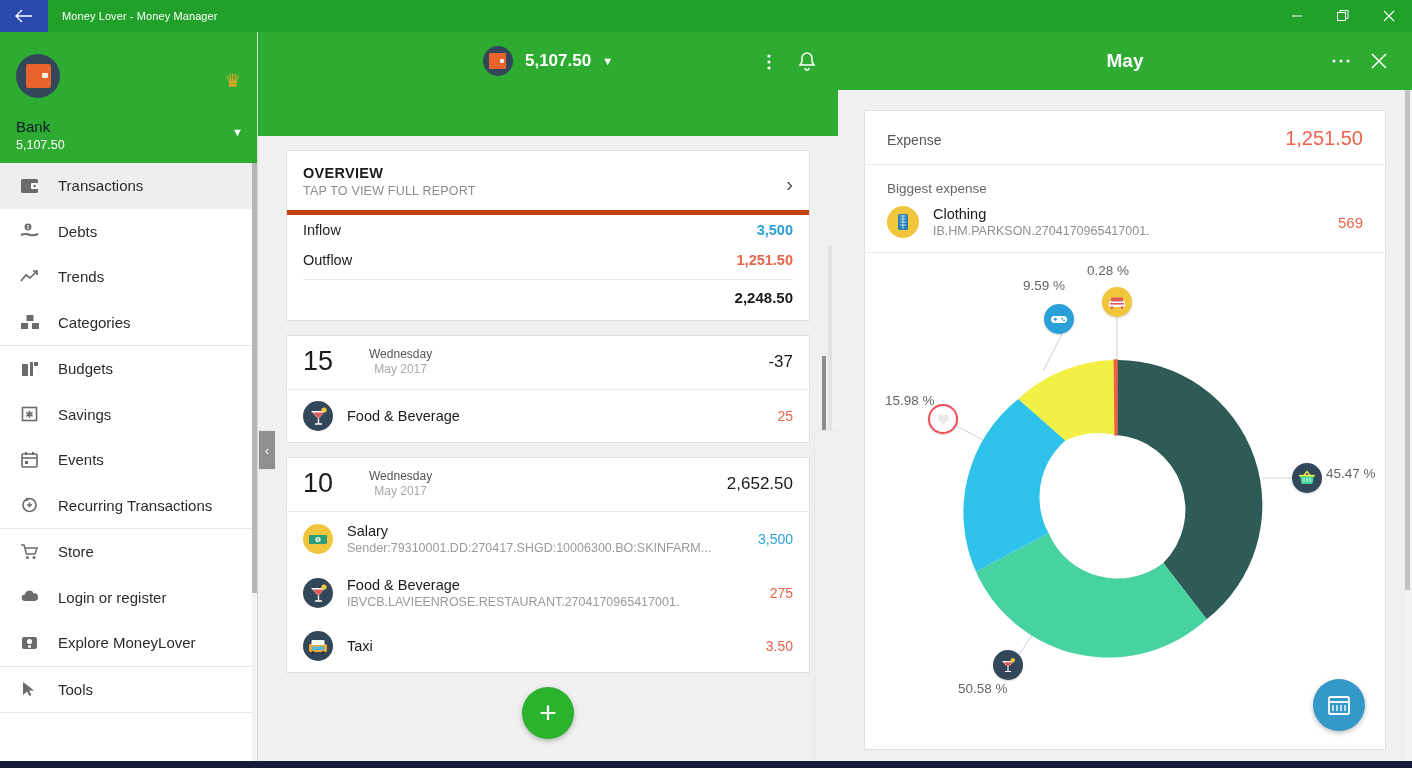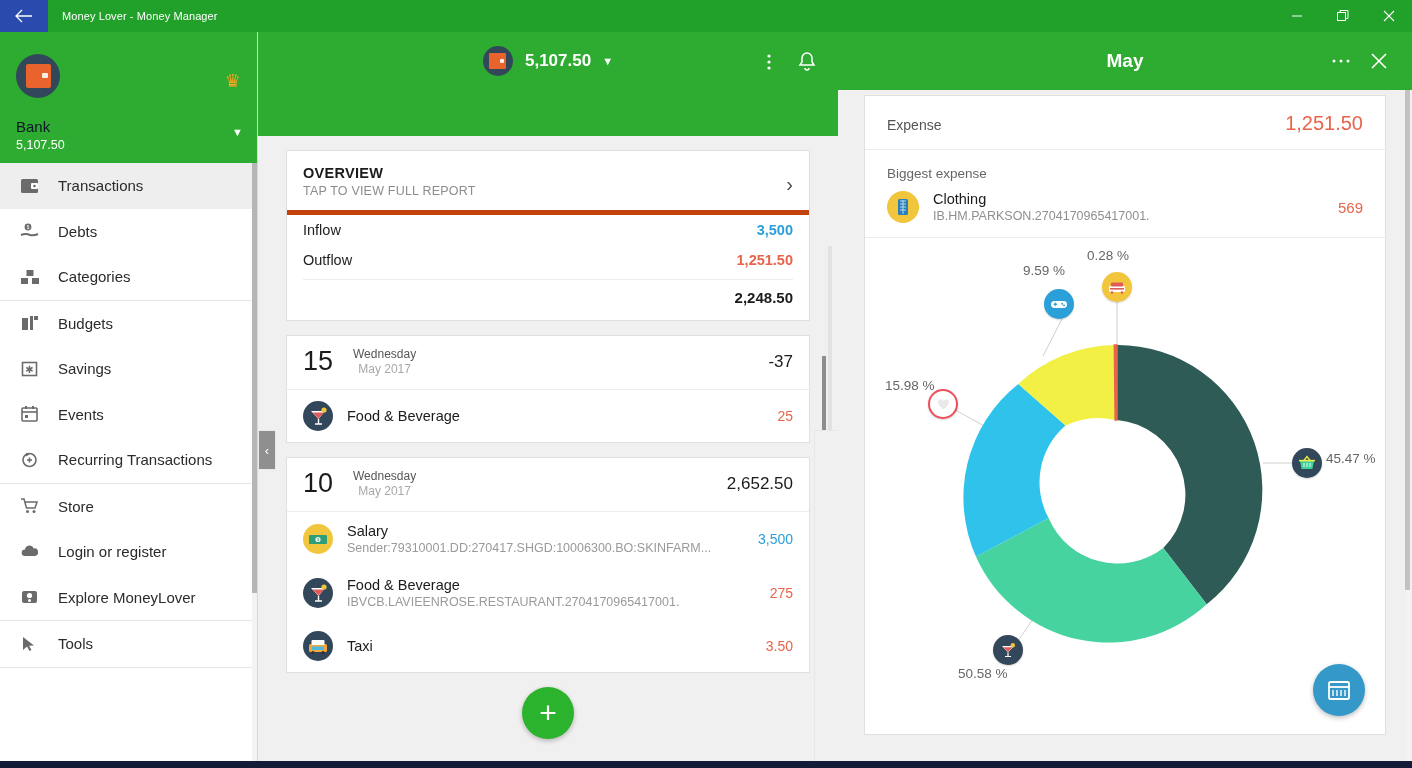--- a/index.html
+++ b/index.html
@@ -125,21 +125,21 @@
   .ov-row .lbl { color: #222; }
   .val-in { color: #2b9fd8; font-weight: bold; }
   .val-out { color: #e8644a; font-weight: bold; }
   .ov-total {
     display: flex; justify-content: flex-end; padding: 9px 16px 14px 16px;
     font-size: 15px; font-weight: bold; color: #1b1b1b;
     border-top: 1px solid #ececec; margin: 4px 16px 0 16px; padding-left:0; padding-right:0;
   }
   .day-head { display: flex; align-items: center; padding: 10px 16px 12px 16px; border-bottom: 1px solid #ececec; }
   .day-num { font-size: 27px; color: #1b1b1b; min-width: 42px; }
-  .day-txt { margin-left: 8px; line-height: 1.25; }
+  .day-txt { margin-left: 24px; line-height: 1.25; }
   .day-dow { font-size: 12px; color: #555; }
   .day-my { font-size: 12px; color: #a8a8a8; text-align: center; }
   .day-amt { margin-left: auto; font-size: 17px; color: #1b1b1b; }
   .tx { display: flex; align-items: center; padding: 11px 16px; }
   .tx-ic { width: 30px; height: 30px; border-radius: 50%; flex: 0 0 30px; }
   .tx-body { margin-left: 14px; flex: 1; min-width: 0; }
   .tx-name { font-size: 14.5px; color: #1b1b1b; }
   .tx-note {
     font-size: 12.5px; color: #9a9a9a; margin-top: 2px;
     white-space: nowrap; overflow: hidden; text-overflow: ellipsis; max-width: 400px;
@@ -173,21 +173,21 @@
   }
   .right-head {
     height: 58px; background: #2eab31; display: flex; align-items: center;
     position: relative;
   }
   .right-title {
     position: absolute; left: 0; right: 0; text-align: center;
     color: #fff; font-size: 19px; font-weight: bold;
   }
   .right-actions { margin-left: auto; display: flex; align-items: center; padding-right: 14px; z-index:2; }
-  .right-body { padding: 5px 26px 0 26px; position: relative; height: 671px; }
+  .right-body { padding: 20px 26px 0 26px; position: relative; height: 671px; }
   .rcard { background: #fff; border: 1px solid #e0e0e0; height: 640px; position: relative; }
   .exp-row {
     display: flex; justify-content: space-between; align-items: baseline;
     padding: 16px 22px 14px 22px; border-bottom: 1px solid #ececec; margin: 0 0 0 0;
   }
   .exp-lbl { font-size: 14px; color: #555; }
   .exp-val { font-size: 20px; color: #e8644a; }
   .big-lbl { font-size: 13.5px; color: #666; padding: 16px 22px 0 22px; }
   .big-row { display: flex; align-items: center; padding: 10px 22px 14px 22px; border-bottom: 1px solid #ececec; }
   .big-ic { width: 32px; height: 32px; border-radius: 50%; flex: 0 0 32px; }
@@ -275,20 +275,29 @@
         </div>
         <div class="nav-item">
           <span class="nav-ic">
             <svg width="20" height="18" viewBox="0 0 20 18">
                 <circle cx="8" cy="5" r="3.4" fill="#6b6b6b"></circle>
                 <text x="8" y="7" font-size="4.5" fill="#fff" text-anchor="middle">$</text>
                 <path d="M1 13 q5 -2 9 0 q4 1 8 -1" stroke="#6b6b6b" stroke-width="2" fill="none"></path>
               </svg>
           </span>
           <span class="nav-label">Debts</span>
+        </div>
+        <div class="nav-item">
+          <span class="nav-ic">
+            <svg width="20" height="18" viewBox="0 0 20 18">
+                <path d="M1 13 L6 7 L10 10 L17 3" stroke="#6b6b6b" stroke-width="1.7" fill="none"></path>
+                <path d="M13 3 H17 V7" stroke="#6b6b6b" stroke-width="1.7" fill="none"></path>
+              </svg>
+          </span>
+          <span class="nav-label">Trends</span>
         </div>
         <div class="nav-item">
           <span class="nav-ic">
             <svg width="20" height="18" viewBox="0 0 20 18">
                 <rect x="6.5" y="2" width="7" height="6" fill="#6b6b6b"></rect>
                 <rect x="1" y="10" width="7" height="6" fill="#6b6b6b"></rect>
                 <rect x="12" y="10" width="7" height="6" fill="#6b6b6b"></rect>
               </svg>
           </span>
           <span class="nav-label">Categories</span>

